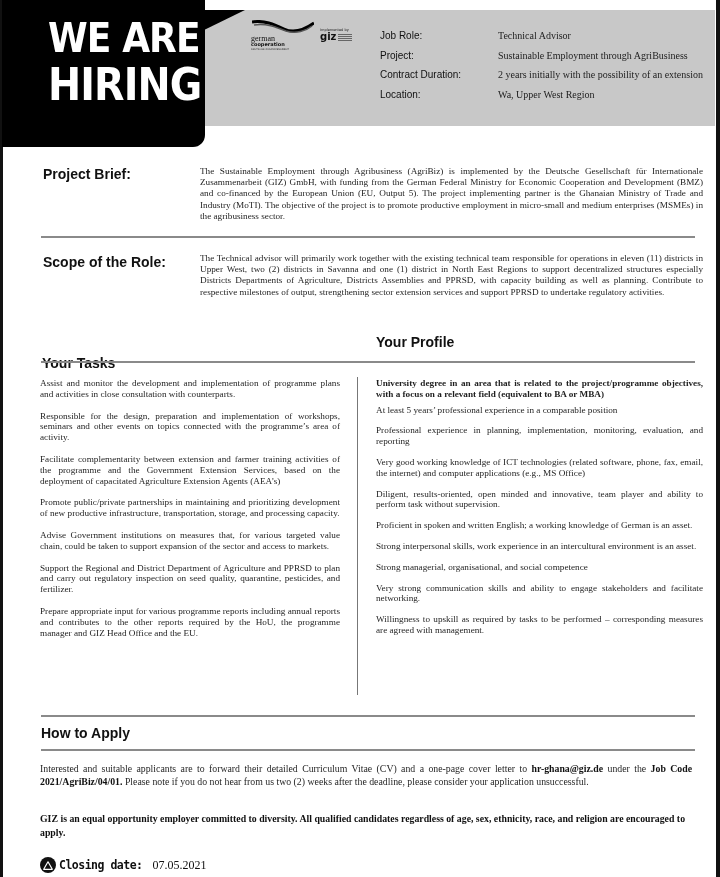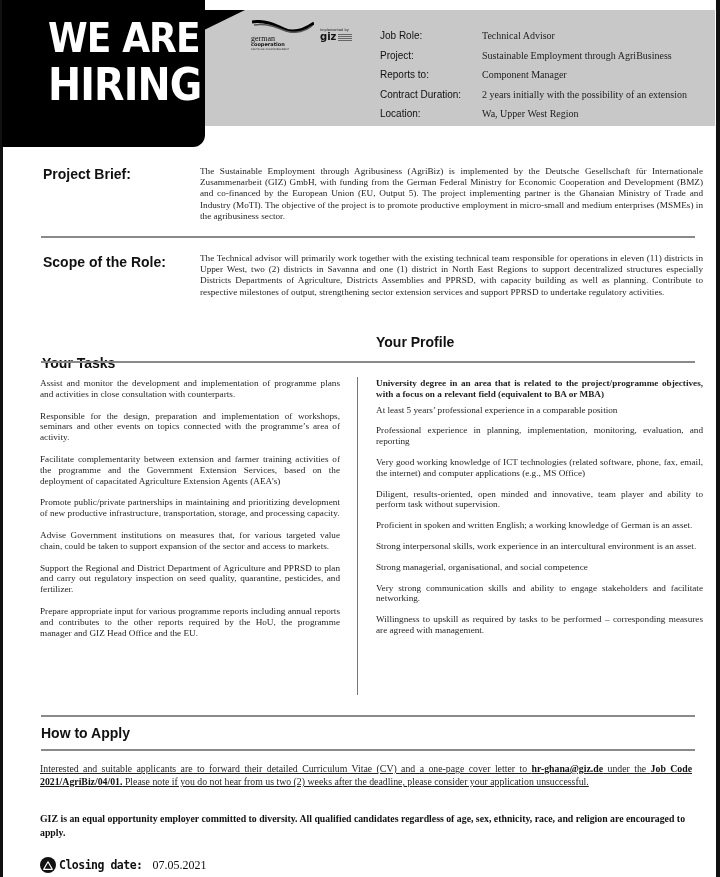--- a/index.html
+++ b/index.html
@@ -21,36 +21,36 @@
   .logo-german .w1 { position: absolute; left: 3px; top: 15px; font-size: 8px; font-family: "Liberation Serif", serif; color: #111; line-height: 8px; }
   .logo-german .w2 { position: absolute; left: 3px; top: 22px; font-size: 5px; font-family: "DejaVu Sans", sans-serif; font-weight: bold; color: #111; line-height: 5px; }
   .logo-german .w3 { position: absolute; left: 3px; top: 28px; font-size: 2.5px; font-family: "DejaVu Sans", sans-serif; color: #333; line-height: 3px; }
   .logo-giz { position: absolute; left: 320px; top: 28px; width: 50px; height: 20px; }
   .logo-giz .impl { position: absolute; left: 0; top: 0; font-size: 3.5px; font-family: "DejaVu Sans", sans-serif; color: #222; white-space: nowrap; }
   .logo-giz .giz { position: absolute; left: 0; top: 4px; font-size: 10px; font-family: "DejaVu Sans", sans-serif; font-weight: bold; color: #111; line-height: 10px; }
   .logo-giz .lines { position: absolute; left: 18px; top: 6px; width: 14px; }
   .logo-giz .lines div { height: 1px; background: #666; margin-bottom: 1px; }
 
   .job-info { position: absolute; left: 380px; top: 26px; }
-  .job-row { display: flex; height: 19.5px; align-items: center; }
+  .job-row { display: flex; height: 19.5px; align-items: center; gap: 16px; }
   .job-label { width: 102px; font-family: "Liberation Sans", sans-serif; font-size: 10px; color: #111; }
   .job-value { font-family: "Liberation Serif", serif; font-size: 10px; color: #222; white-space: nowrap; }
 
   .section-label { position: absolute; font-family: "Liberation Sans", sans-serif; font-weight: bold; font-size: 14px; color: #111; }
   .para { position: absolute; font-size: 9.2px; line-height: 11.2px; text-align: justify; color: #1f1f1f; }
   .rule { position: absolute; height: 2px; background: #8a8a8a; }
 
   .col-title { position: absolute; font-family: "Liberation Sans", sans-serif; font-weight: bold; font-size: 14px; color: #111; }
   .col-divider { position: absolute; left: 357px; top: 377px; width: 1px; height: 318px; background: #777; }
 
   .tasks { position: absolute; left: 40px; top: 378px; width: 300px; }
   .profile { position: absolute; left: 376px; top: 378px; width: 327px; }
   .item { font-size: 9.2px; line-height: 10.8px; text-align: justify; color: #1f1f1f; }
 
-  .apply-para { position: absolute; left: 40px; top: 762px; width: 652px; font-size: 9.8px; line-height: 13px; text-align: justify; color: #1f1f1f; text-decoration: underline; }
+  .apply-para { position: absolute; left: 40px; top: 762px; width: 652px; font-size: 9.8px; line-height: 13px; text-align: justify; color: #1f1f1f; }
   .apply-para b { font-weight: bold; color: #111; }
   .equal { position: absolute; left: 40px; top: 812px; width: 660px; font-size: 9.8px; line-height: 13.5px; font-weight: bold; color: #111; }
 
   .closing { position: absolute; left: 40px; top: 857px; display: flex; align-items: center; }
   .closing-icon { width: 16px; height: 16px; border-radius: 50%; background: #111; display: flex; align-items: center; justify-content: center; }
   .closing-label { margin-left: 3px; font-family: "DejaVu Sans Mono", monospace; font-weight: bold; font-size: 11.5px; color: #111; letter-spacing: -0.5px; }
   .closing-value { margin-left: 10px; font-family: "Liberation Serif", serif; font-size: 12px; color: #111; }
 </style>
 </head>
 <body>
@@ -88,24 +88,20 @@
 </div>
 
 <div class="job-info">
   <div class="job-row">
     <span class="job-label">Job Role:</span>
     <span class="job-value">Technical Advisor</span>
   </div>
   <div class="job-row">
     <span class="job-label">Project:</span>
     <span class="job-value">Sustainable Employment through AgriBusiness</span>
-  </div>
-  <div class="job-row">
-    <span class="job-label">Reports to:</span>
-    <span class="job-value">Component Manager</span>
   </div>
   <div class="job-row">
     <span class="job-label">Contract Duration:</span>
     <span class="job-value">2 years initially with the possibility of an extension</span>
   </div>
   <div class="job-row">
     <span class="job-label">Location:</span>
     <span class="job-value">Wa, Upper West Region</span>
   </div>
 </div>

